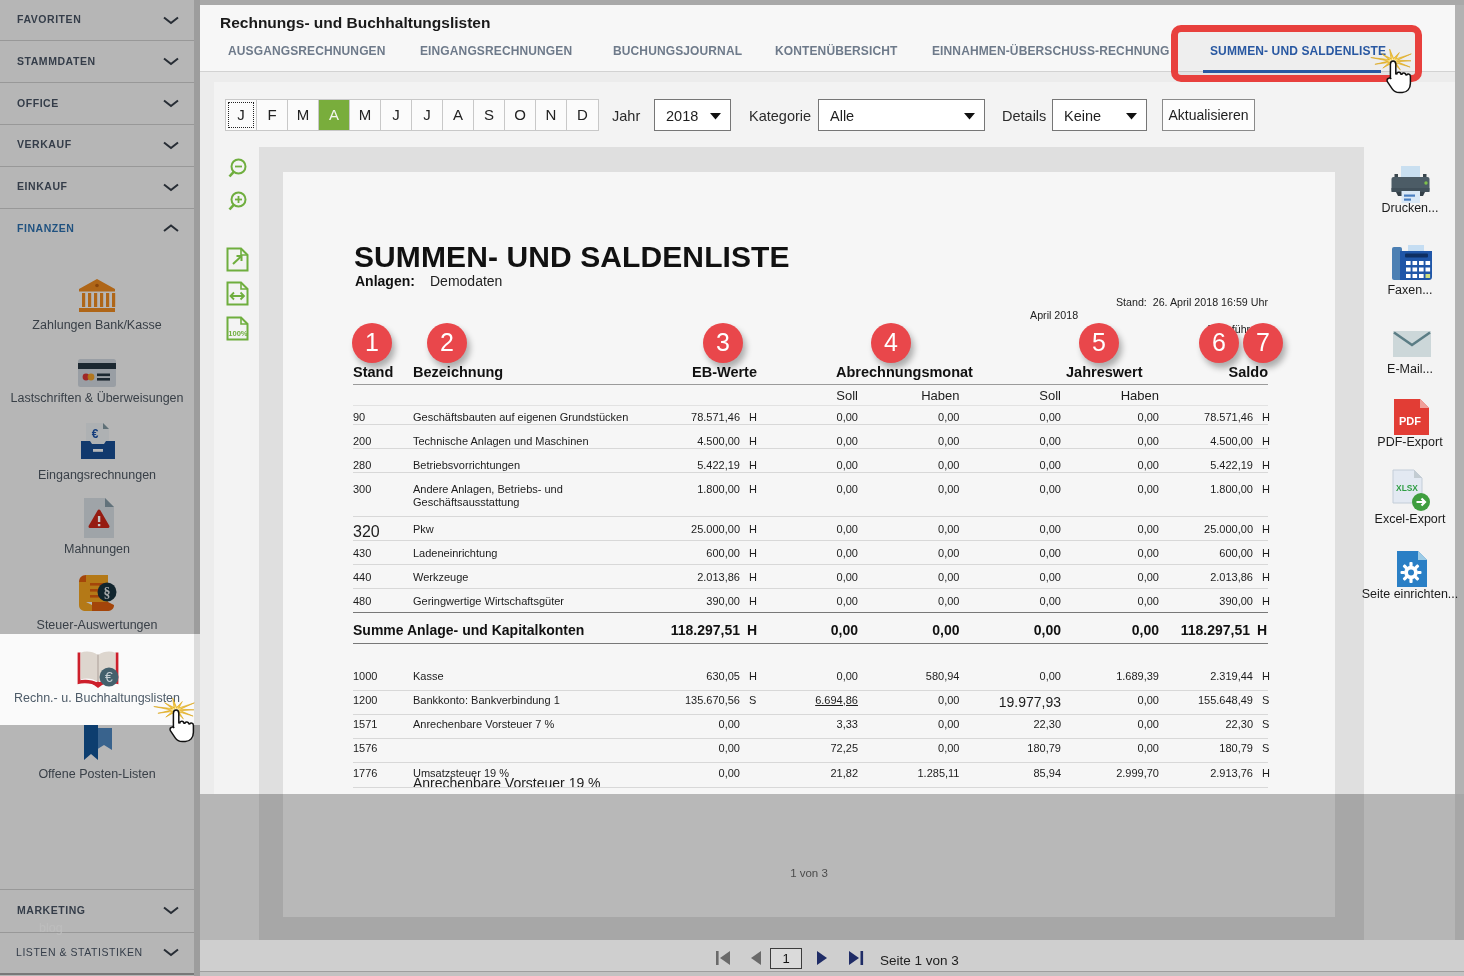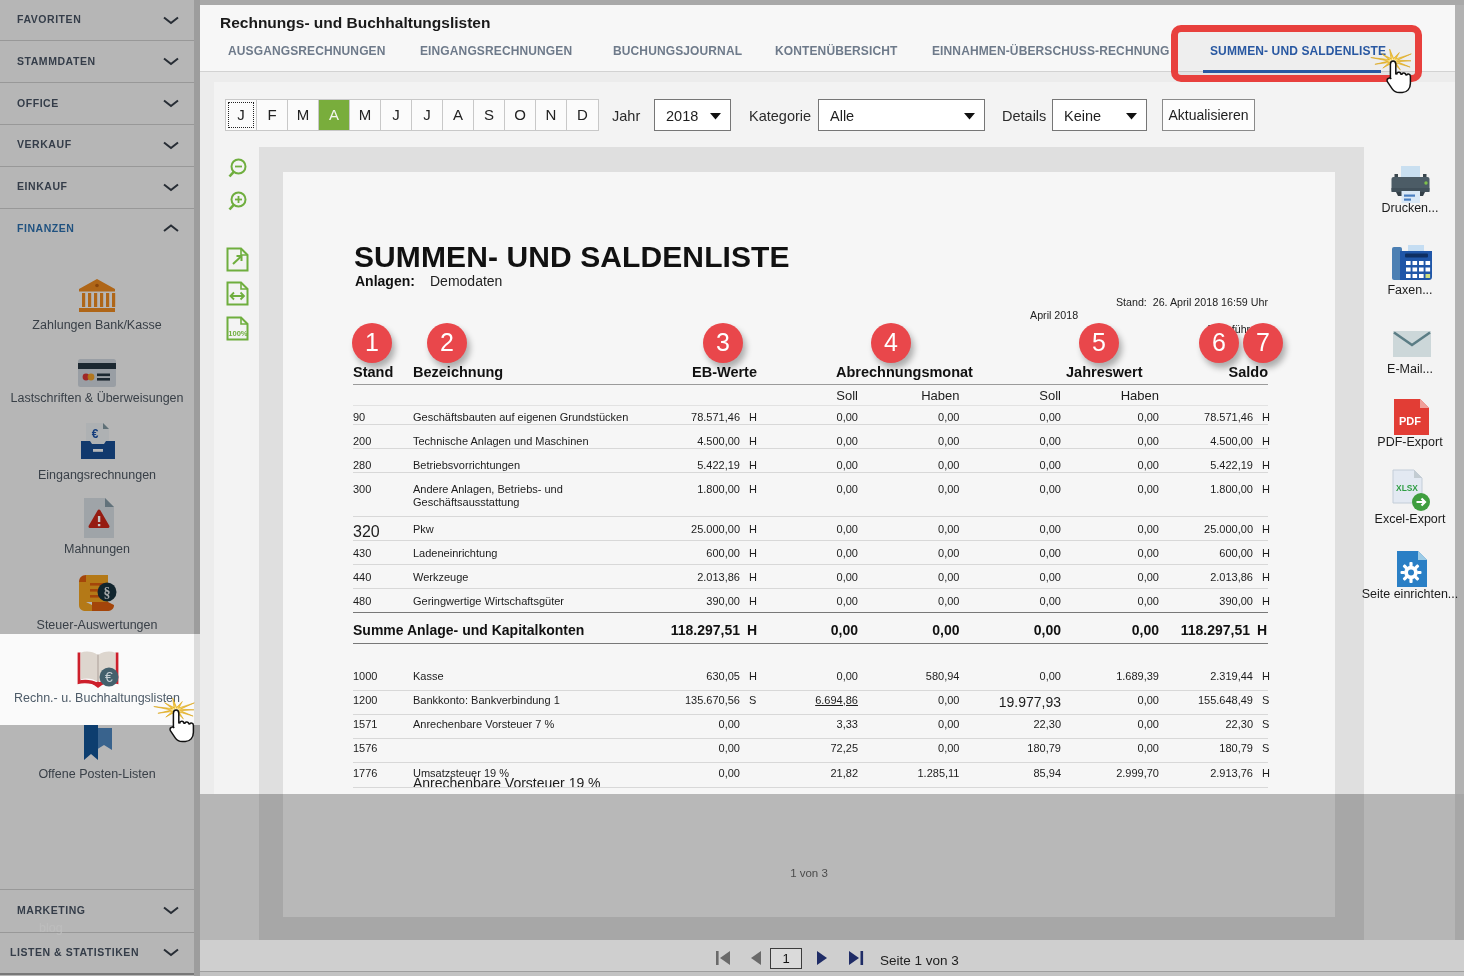--- a/index.html
+++ b/index.html
@@ -37,21 +37,21 @@
     <path d="M1 1.5 L8 7 L15 1.5" fill="none" stroke="#333a44" stroke-width="2"></path>
   </svg>
 <div class="lbl" style="left:17px;top:221.5px;font-size:10.5px;color:#2a6aa5;font-weight:700;letter-spacing:0.55px;">FINANZEN</div>
 <svg class="abs" style="left:163px;top:224.0px;" width="16" height="9" viewBox="0 0 16 9">
     <path d="M1 7 L8 1.5 L15 7" fill="none" stroke="#333a44" stroke-width="2"></path>
   </svg>
 <div class="lbl" style="left:17px;top:903.5px;font-size:10.5px;color:#444f5e;font-weight:700;letter-spacing:0.55px;">MARKETING</div>
 <svg class="abs" style="left:163px;top:906.0px;" width="16" height="9" viewBox="0 0 16 9">
     <path d="M1 1.5 L8 7 L15 1.5" fill="none" stroke="#333a44" stroke-width="2"></path>
   </svg>
-<div class="lbl" style="left:10px;top:945.5px;font-size:10.5px;color:#444f5e;font-weight:700;letter-spacing:0.55px;">LISTEN &amp; STATISTIKEN</div>
+<div class="lbl" style="left:16px;top:945.5px;font-size:10.5px;color:#444f5e;font-weight:400;letter-spacing:0.55px;">LISTEN &amp; STATISTIKEN</div>
 <svg class="abs" style="left:163px;top:948.0px;" width="16" height="9" viewBox="0 0 16 9">
     <path d="M1 1.5 L8 7 L15 1.5" fill="none" stroke="#333a44" stroke-width="2"></path>
   </svg>
 <svg class="abs" style="left:77px;top:278px;" width="40" height="36" viewBox="0 0 40 36">
 <path d="M2 11 L20 1 L38 11 Z" fill="#e0831f"></path>
     <circle cx="20" cy="7.5" r="1.8" fill="#b05a10"></circle>
 <rect x="2" y="11" width="36" height="2.5" fill="#e0831f"></rect>
 <rect x="5" y="15" width="3.2" height="14" fill="#e0831f"></rect>
     <rect x="11" y="15" width="3.2" height="14" fill="#e0831f"></rect>
     <rect x="17" y="15" width="3.2" height="14" fill="#e0831f"></rect>

